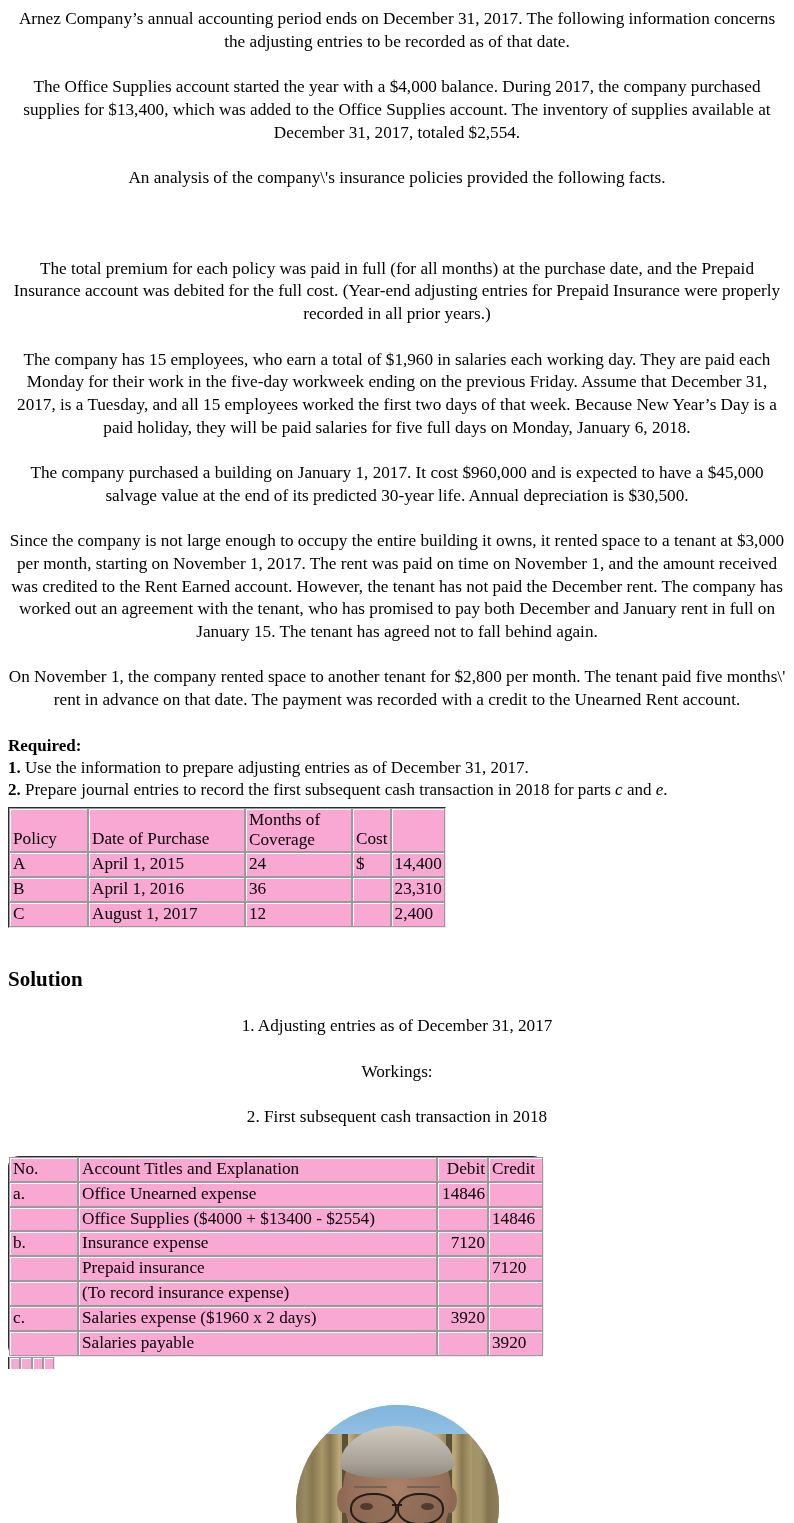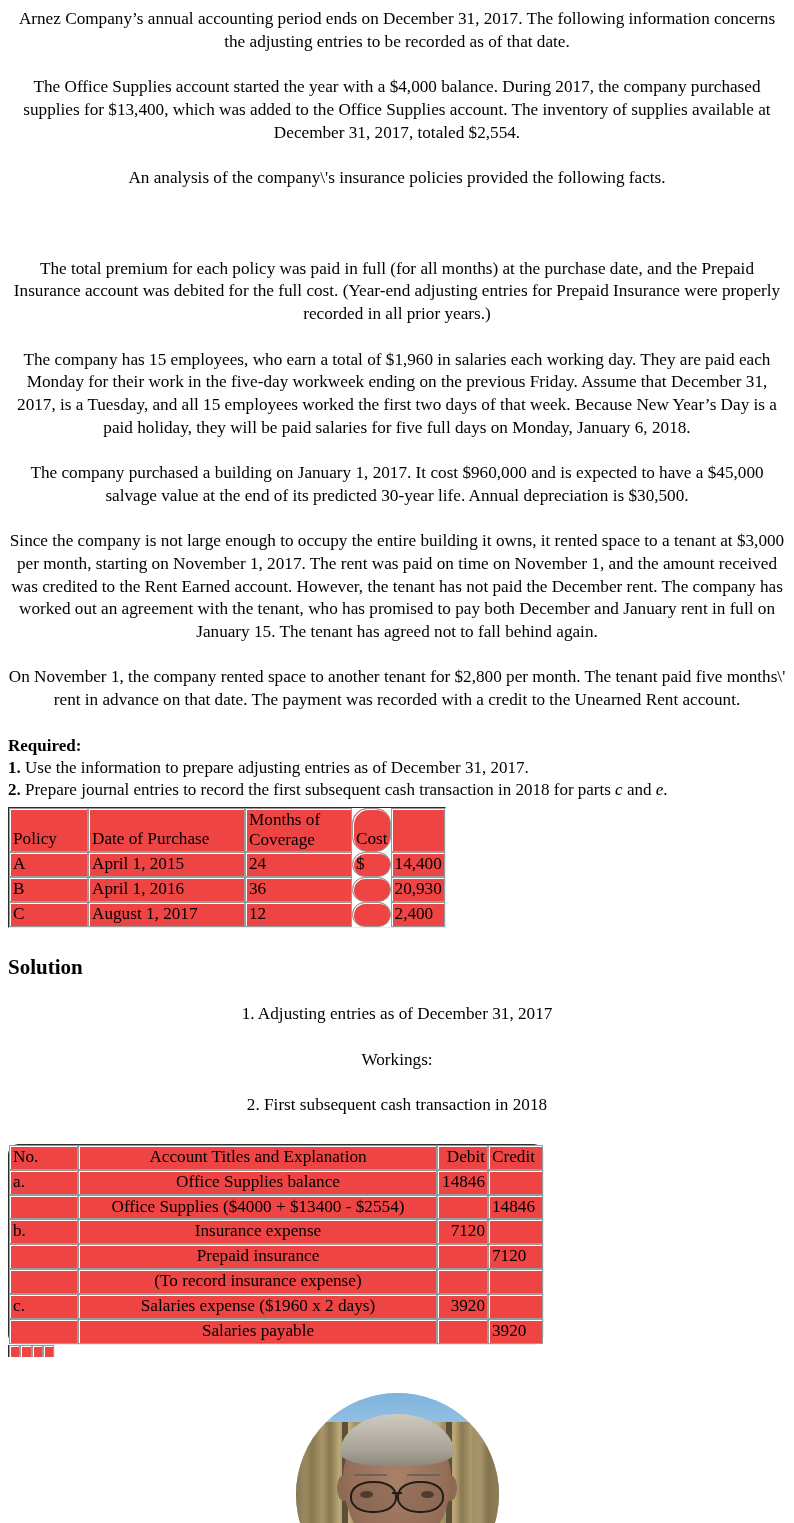--- a/index.html
+++ b/index.html
@@ -62,61 +62,61 @@
   }
   table.classic td {
     border: 1px solid;
     border-color: #e8e8e8 #808080 #808080 #e8e8e8;
     border-style: outset;
     border-width: 1px;
     border-color: #bdbdbd;
     padding: 1px 2px 1px 3px;
     vertical-align: top;
     white-space: nowrap;
-    background: #ef4444;
+    background: #f9a8d4;
   }
   
   table.classic td {
     border-top: 1px solid #9a9a9a;
     border-left: 1px solid #9a9a9a;
     border-right: 1px solid #9a9a9a;
     border-bottom: 1px solid #9a9a9a;
     box-shadow: inset 1px 1px 0 #ffffff;
   }
 
   
   #policy-table { margin-top: 5px; }
   #policy-table td { height: 20px; }
   #policy-table td.c-policy  { width: 72px; }
   #policy-table td.c-date    { width: 150px; margin-left: 8px; }
   #policy-table td.c-months  { width: 100px; }
-  #policy-table td.c-cost    { width: 28px; border-radius: 15px; }
+  #policy-table td.c-cost    { width: 28px; }
   #policy-table td.c-amount  { width: 47px; }
   #policy-table tr.head td { height: 36px; vertical-align: bottom; }
   #policy-table tr.head td.c-months { vertical-align: top; white-space: normal; line-height: 1.18; }
 
   
   #journal-table { margin-top: 4px; border-radius: 11px; }
   #journal-table td { height: 20px; }
   #journal-table td.c-no     { width: 62px; }
-  #journal-table td.c-acct   { width: 352px; text-align: center; }
+  #journal-table td.c-acct   { width: 352px; }
   #journal-table td.c-debit  { width: 44px; text-align: right; }
   #journal-table td.c-credit { width: 48px; }
   
   #journal-clip {
     height: 12px;
     overflow: hidden;
   }
   #journal-clip table.classic { margin-top: -1px; }
 
   
   h2.solution {
     font-size: 21px;
     font-weight: bold;
-    margin: 26px 0 0 0;
+    margin: 38px 0 0 0;
     padding: 0;
     line-height: 1.25;
   }
 
   
   .avatar-wrap {
     width: 794px;
     margin-left: -8px;
     margin-top: 36px;
     display: flex;
@@ -231,21 +231,21 @@
         <td class="c-date">April 1, 2015</td>
         <td class="c-months">24</td>
         <td class="c-cost">$</td>
         <td class="c-amount">14,400</td>
       </tr>
       <tr>
         <td class="c-policy">B</td>
         <td class="c-date">April 1, 2016</td>
         <td class="c-months">36</td>
         <td class="c-cost">&nbsp;</td>
-        <td class="c-amount">20,930</td>
+        <td class="c-amount">23,310</td>
       </tr>
       <tr>
         <td class="c-policy">C</td>
         <td class="c-date">August 1, 2017</td>
         <td class="c-months">12</td>
         <td class="c-cost">&nbsp;</td>
         <td class="c-amount">2,400</td>
       </tr>
     </tbody>
   </table>
@@ -262,21 +262,21 @@
   <table class="classic" id="journal-table">
     <tbody>
       <tr>
         <td class="c-no">No.</td>
         <td class="c-acct">Account Titles and Explanation</td>
         <td class="c-debit">Debit</td>
         <td class="c-credit">Credit</td>
       </tr>
       <tr>
         <td class="c-no">a.</td>
-        <td class="c-acct">Office Supplies balance</td>
+        <td class="c-acct">Office Unearned expense</td>
         <td class="c-debit">14846</td>
         <td class="c-credit">&nbsp;</td>
       </tr>
       <tr>
         <td class="c-no">&nbsp;</td>
         <td class="c-acct">Office Supplies ($4000 + $13400 - $2554)</td>
         <td class="c-debit">&nbsp;</td>
         <td class="c-credit">14846</td>
       </tr>
       <tr>

